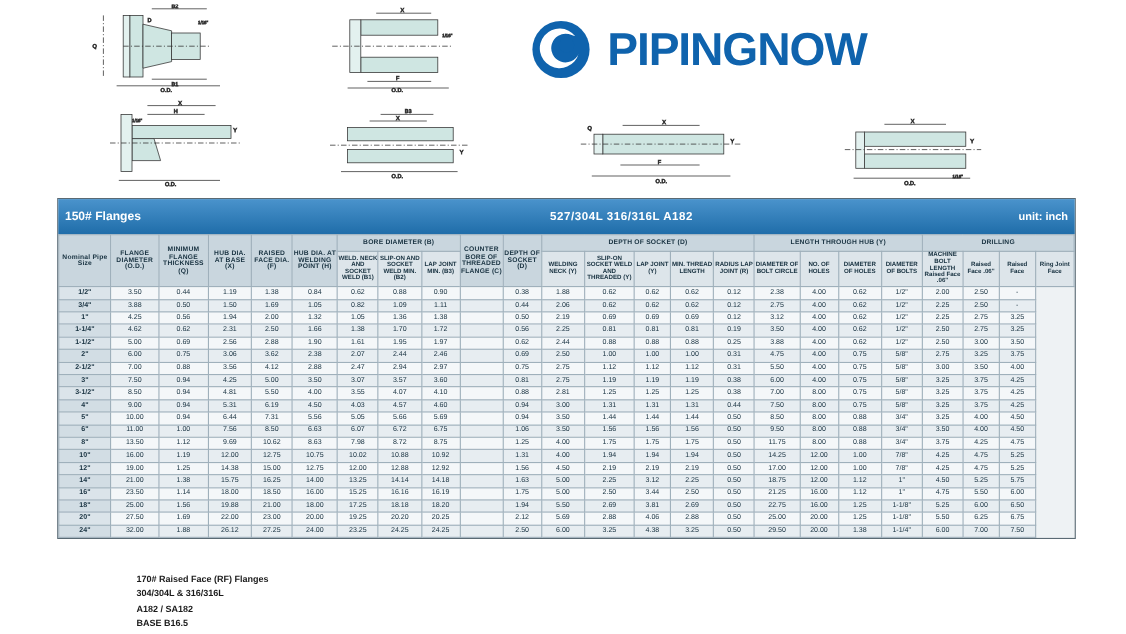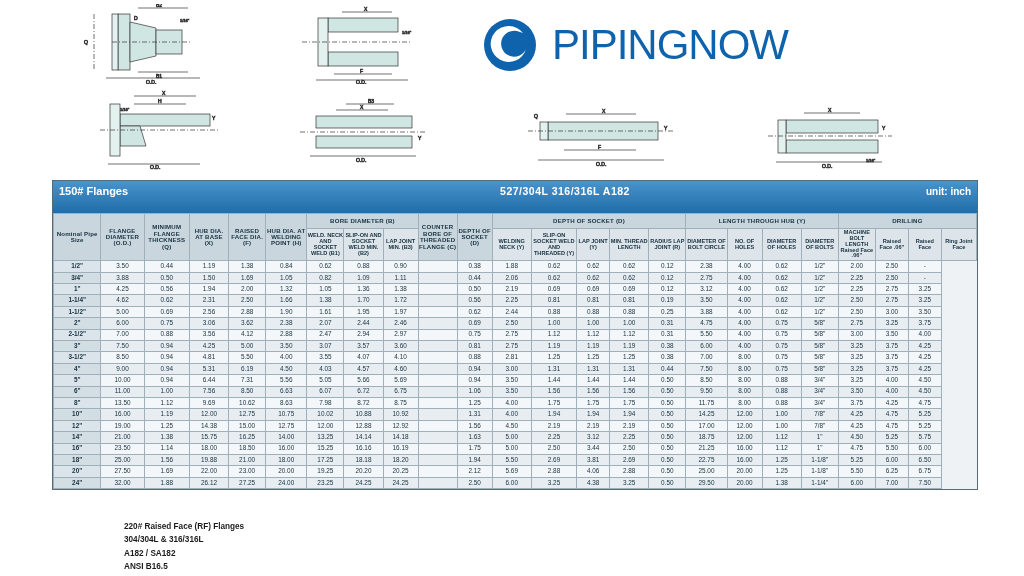--- a/index.html
+++ b/index.html
@@ -5,25 +5,25 @@
   html,body{margin:0;padding:0;background:#ffffff;}
   body{width:1024px;height:576px;position:relative;font-family:"Liberation Sans",sans-serif;overflow:hidden;}
 
   
   .diagrams{position:absolute;left:0;top:0;width:1024px;height:178px;background:#fff;}
   .dwg{position:absolute;border:0;}
   .dwg svg{display:block;}
 
   .logo{position:absolute;left:482px;top:14px;width:525px;height:62px;display:flex;align-items:center;gap:14px;}
   .logo-mark{width:56px;height:56px;flex:0 0 56px;}
-  .logo-text{font-family:"Liberation Sans",sans-serif;font-weight:normal;font-size:42px;letter-spacing:-1px;color:#0f63ad;white-space:nowrap;}
+  .logo-text{font-family:"Liberation Sans",sans-serif;font-weight:bold;font-size:42px;letter-spacing:-1px;color:#0f63ad;white-space:nowrap;}
 
   
   .sheet{position:absolute;left:52px;top:180px;width:926px;border:1px solid #5a6a74;box-sizing:border-box;background:#eef2f4;}
-  .title-bar{display:flex;align-items:flex-end;background:#2f7fbf;color:#fff;font-size:10.5px;font-weight:bold;height:17px;padding:16px 6px;box-sizing:border-box;
+  .title-bar{display:flex;align-items:center;background:#2f7fbf;color:#fff;font-size:10.5px;font-weight:bold;height:17px;padding:16px 6px;box-sizing:border-box;
      background:linear-gradient(#4a93cc,#1f6da9);}
   .title-bar .t-left{flex:0 0 190px;font-size:11px;}
   .title-bar .t-mid{flex:1;text-align:center;letter-spacing:.5px;}
   .title-bar .t-right{flex:0 0 90px;text-align:right;font-weight:bold;font-size:10px;}
 
   table{border-collapse:collapse;width:100%;font-size:6.4px;table-layout:fixed;}
   th,td{border:1px solid #9fb0bb;text-align:center;vertical-align:middle;padding:0;line-height:1.05;}
   thead th{background:#dde5ea;color:#16303f;font-weight:bold;font-size:5.6px;padding:1px 0;}
   thead tr.group th{background:#c9d6de;font-size:6.1px;letter-spacing:.2px;height:12px;}
   tbody td{height:10.4px;color:#16303f;background:#f4f7f9;}
@@ -730,17 +730,17 @@
           <td>1-1/4"</td>
           <td>6.00</td>
           <td>7.00</td>
           <td>7.50</td>
         </tr>
       </tbody>
   </table>
 </div>
 
 <div class="notes">
-  <div>220# Raised Face (RF) Flanges</div>
+  <div>170# Raised Face (RF) Flanges</div>
   <div>304/304L &amp; 316/316L</div>
   <div>A182 / SA182</div>
-  <div>ANSI B16.5</div>
+  <div>BASE B16.5</div>
 </div>
 
 </body></html>

